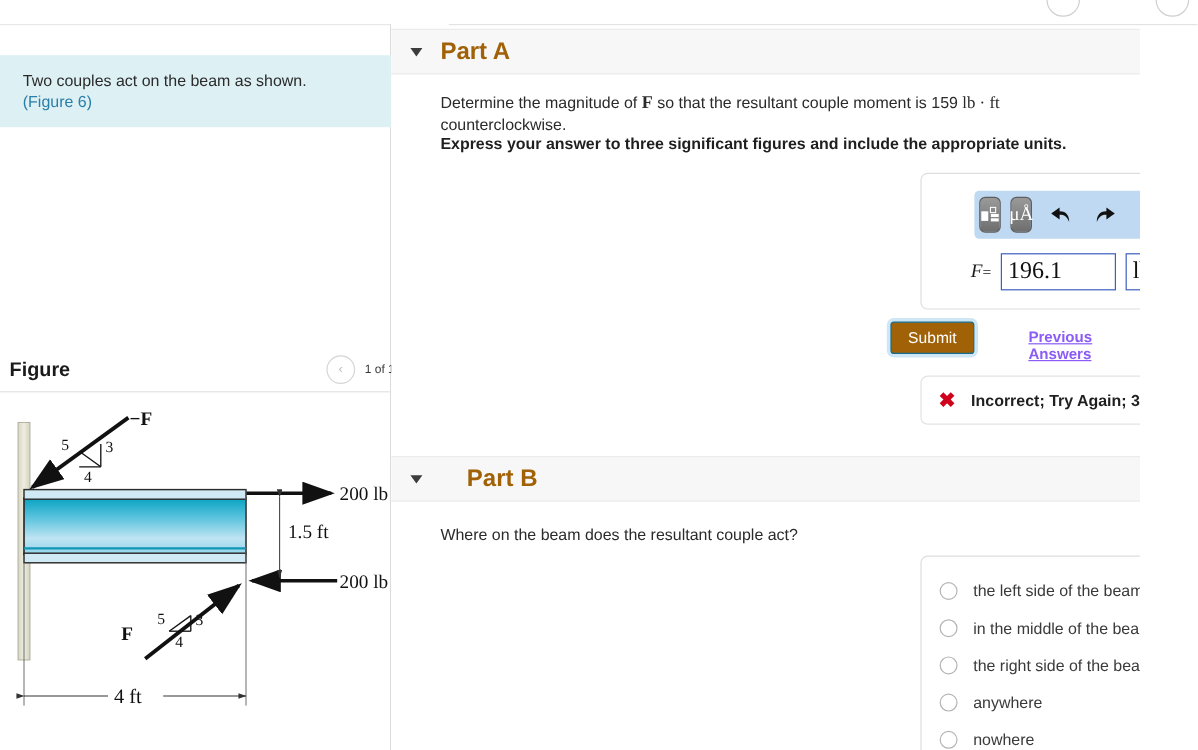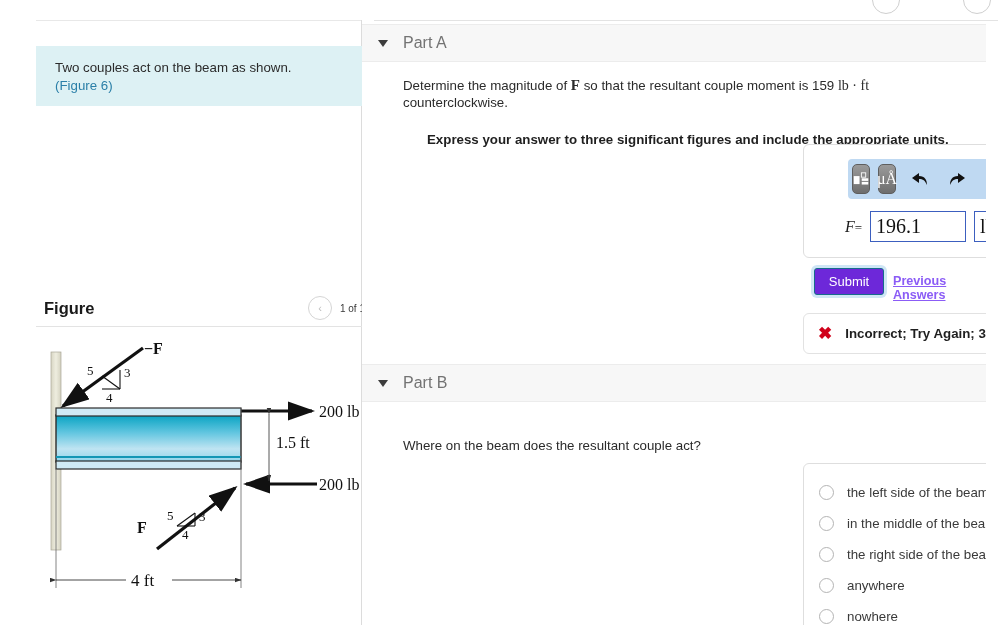--- a/index.html
+++ b/index.html
@@ -42,21 +42,20 @@
   .circ-btn.b2 { left: 963px; }
 
   
   .left-panel {
     position: relative;
     width: 326px;
     height: 625px;
     border-right: 1px solid #dcdcdc;
     box-sizing: border-box;
     background: #fff;
-    margin-left: 36px;
   }
   .left-top-rule {
     position: absolute;
     top: 20px; left: 0; right: 0;
     height: 1px;
     background: #e8e8e8;
   }
   .prompt-box {
     position: absolute;
     top: 46px; left: 0;
@@ -152,23 +151,23 @@
   }
   .caret {
     margin-left: 16px;
     width: 0; height: 0;
     border-left: 5.5px solid transparent;
     border-right: 5.5px solid transparent;
     border-top: 7px solid #3c3c3c;
   }
   .part-label {
     margin-left: 15px;
-    font-size: 16px;
-    font-weight: normal;
-    color: #737373;
+    font-size: 20px;
+    font-weight: bold;
+    color: #a16207;
   }
 
   .q-text {
     position: absolute;
     left: 41px;
     font-size: 13.3px;
     color: #2b2b2b;
     line-height: 17px;
     width: 540px;
   }
@@ -273,23 +272,23 @@
     font-family: "Liberation Serif", serif;
     font-size: 20px;
     color: #111;
     padding: 0 5px;
     box-sizing: border-box;
     outline: none;
   }
 
   .submit-btn {
     position: absolute;
-    left: 452px; top: 268px;
+    left: 416px; top: 268px;
     width: 70px; height: 27px;
-    background: #6d28d9;
+    background: #a16207;
     color: #ffffff;
     border: 1px solid #176b8c;
     border-radius: 3px;
     box-shadow: 0 0 0 3px #cfe6f5;
     font-size: 13px;
     font-family: "Liberation Sans", sans-serif;
     cursor: pointer;
   }
   .link-btn {
     position: absolute;
@@ -455,21 +454,21 @@
 
     <div class="part-header" style="top:24px;">
       <span class="caret"></span>
       <span class="part-label">Part A</span>
     </div>
 
     <div class="q-text" style="top:77px;">
       <span>Determine the magnitude of </span><span class="mathF">F</span><span> so that the resultant couple moment is 159 </span><span class="mathunit">lb · ft</span><span> counterclockwise.</span>
     </div>
 
-    <div class="q-bold" style="top:132px;margin-left:24px;">Express your answer to three significant figures and include the appropriate units.</div>
+    <div class="q-bold" style="top:112px;">Express your answer to three significant figures and include the appropriate units.</div>
 
     <div class="answer-box">
       <div class="mathbar">
         <div class="tool-sq">
           <svg width="22" height="18" viewBox="0 0 22 18">
             <rect x="1" y="5" width="8" height="11" fill="#fff"></rect>
             <rect x="11.5" y="0.5" width="6" height="6" fill="none" stroke="#fff" stroke-width="1.2"></rect>
             <rect x="12" y="8" width="9" height="3.6" fill="#fff"></rect>
             <rect x="12" y="13" width="9" height="3.6" fill="#fff"></rect>
           </svg>
@@ -500,21 +499,21 @@
     </div>
 
     <button class="submit-btn">Submit</button>
     <a class="link-btn link-prev">Previous Answers</a>
 
     <div class="feedback">
       <span class="x-mark">✖</span>
       <span class="fb-text">Incorrect; Try Again; 3 attempts remaining</span>
     </div>
 
-    <div class="part-header" style="top:364px;">
+    <div class="part-header" style="top:380px;gap:22px;">
       <span class="caret"></span>
       <span class="part-label">Part B</span>
     </div>
 
     <div class="q-text" style="top:437px;">Where on the beam does the resultant couple act?</div>
 
     <div class="choice-box">
       <div class="choice-row">
         <span class="radio"></span>
         <span class="choice-label">the left side of the beam</span>

